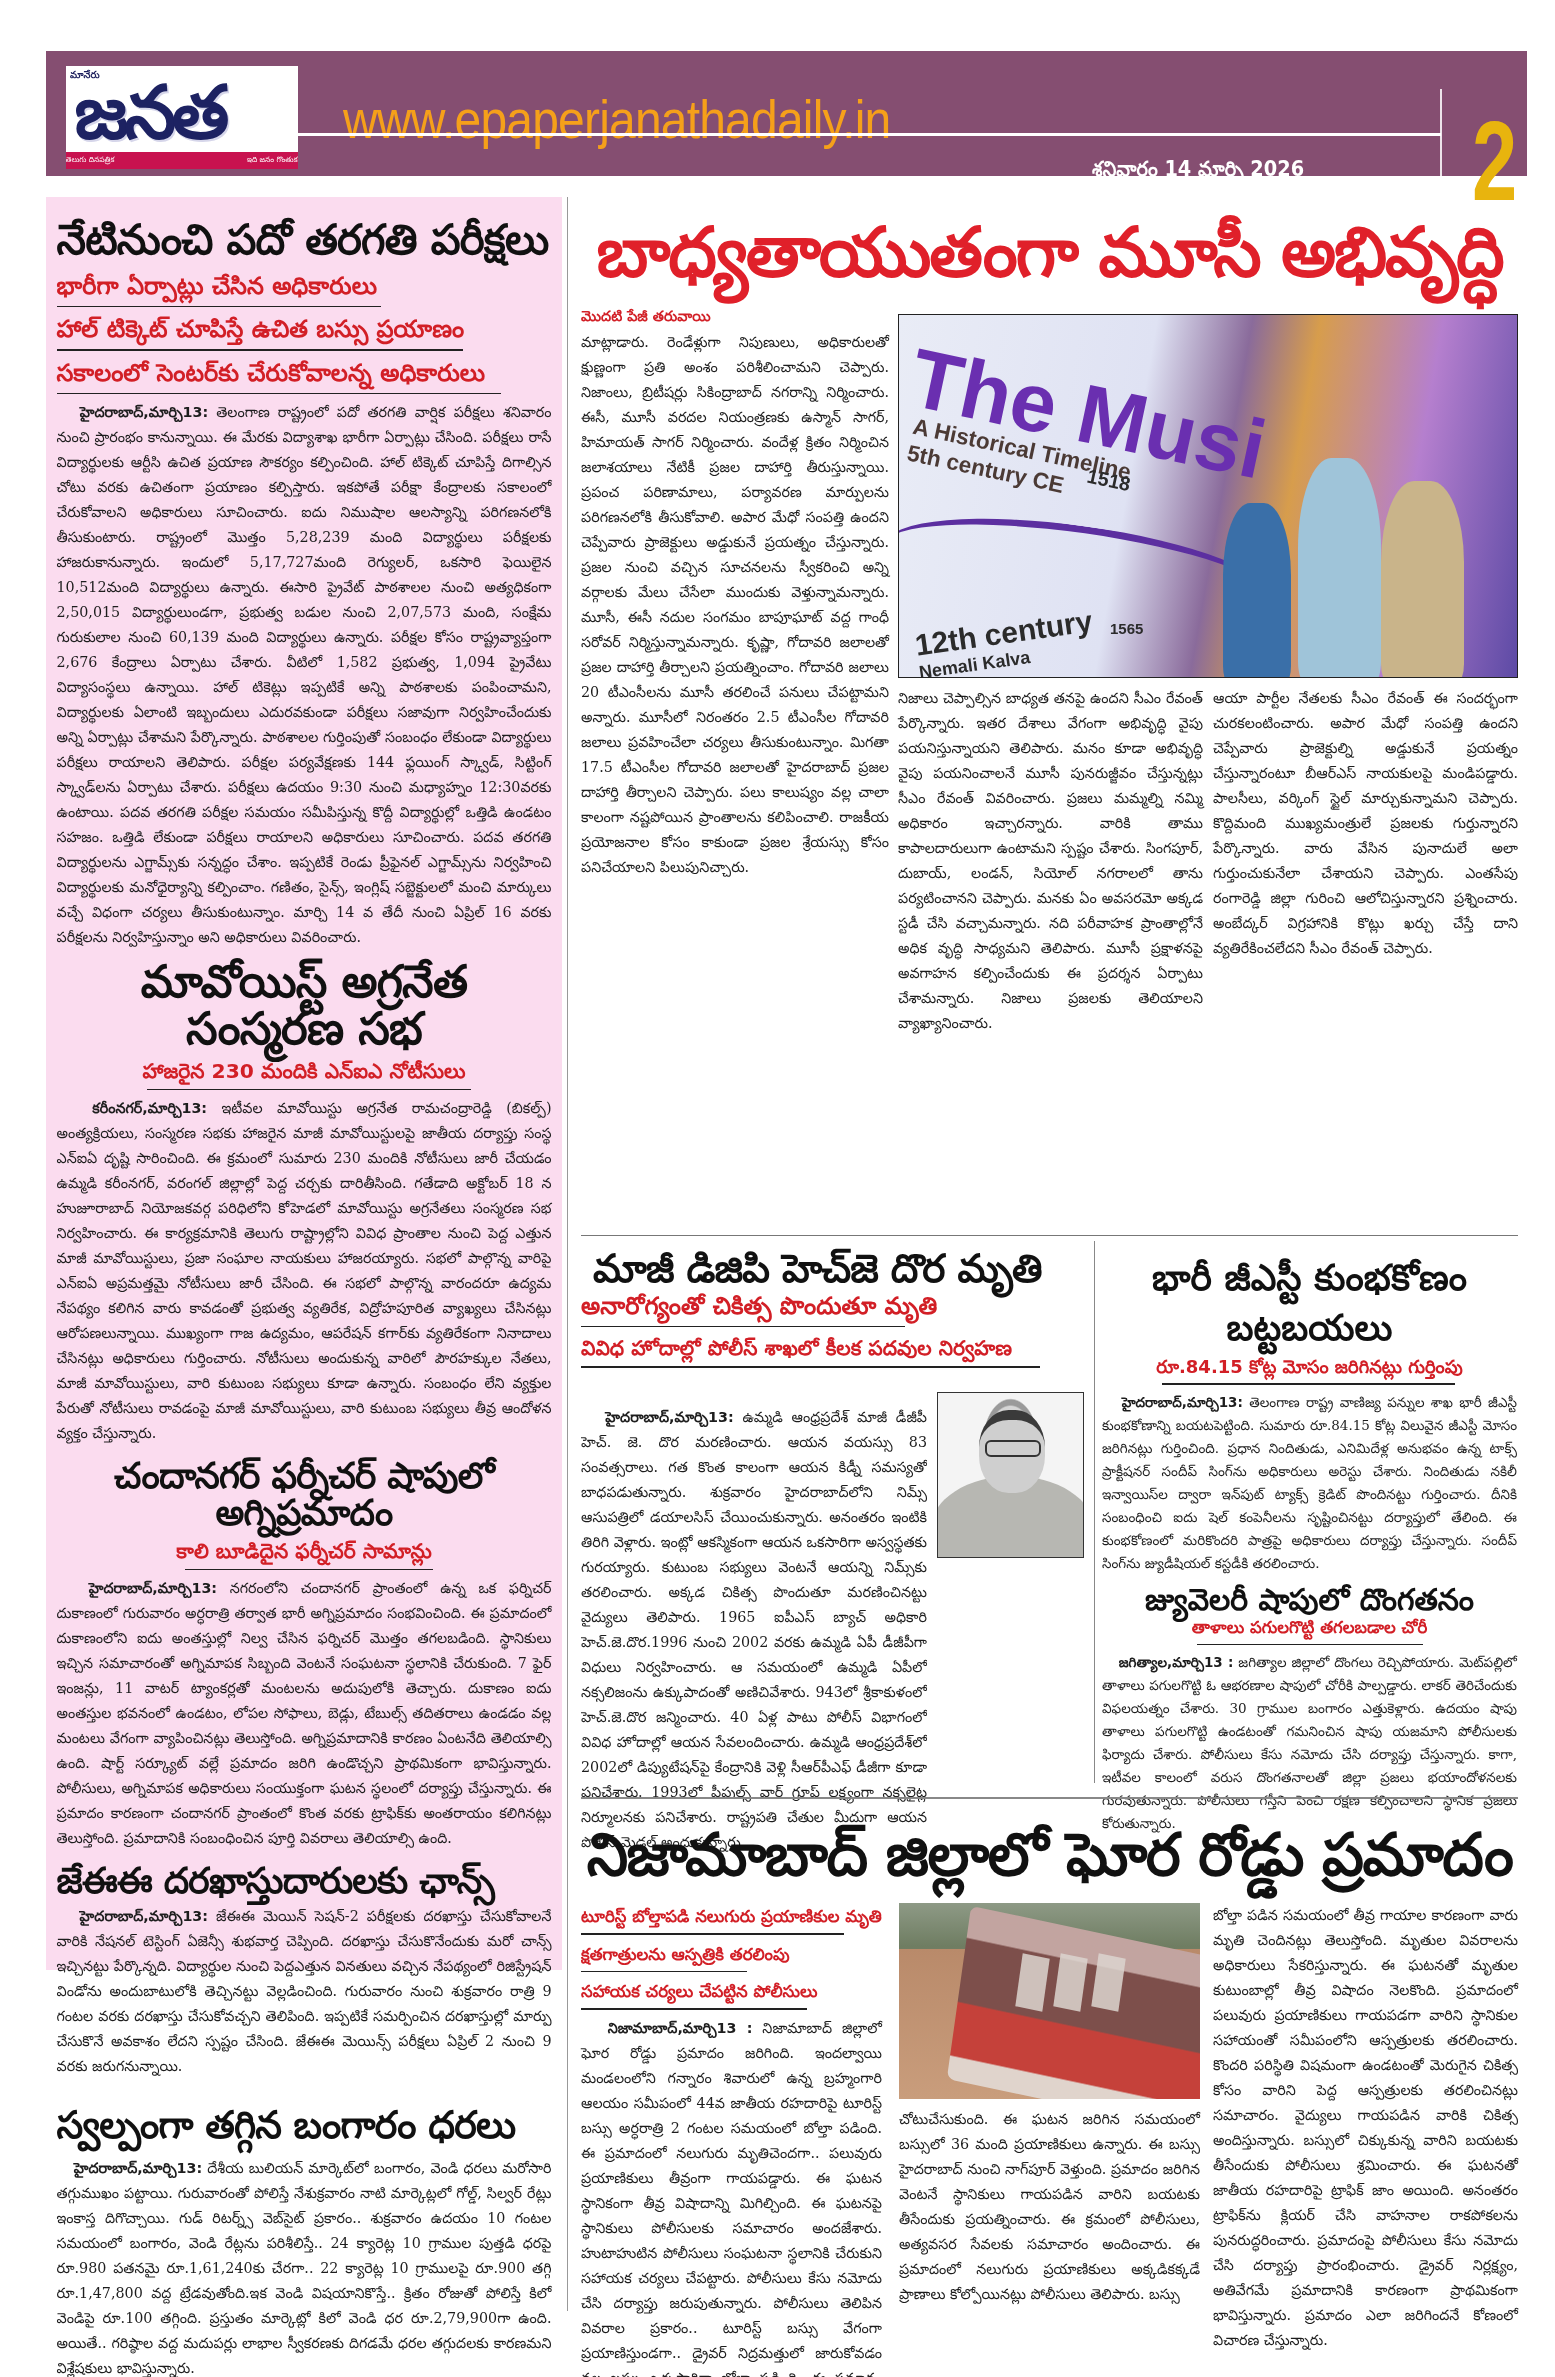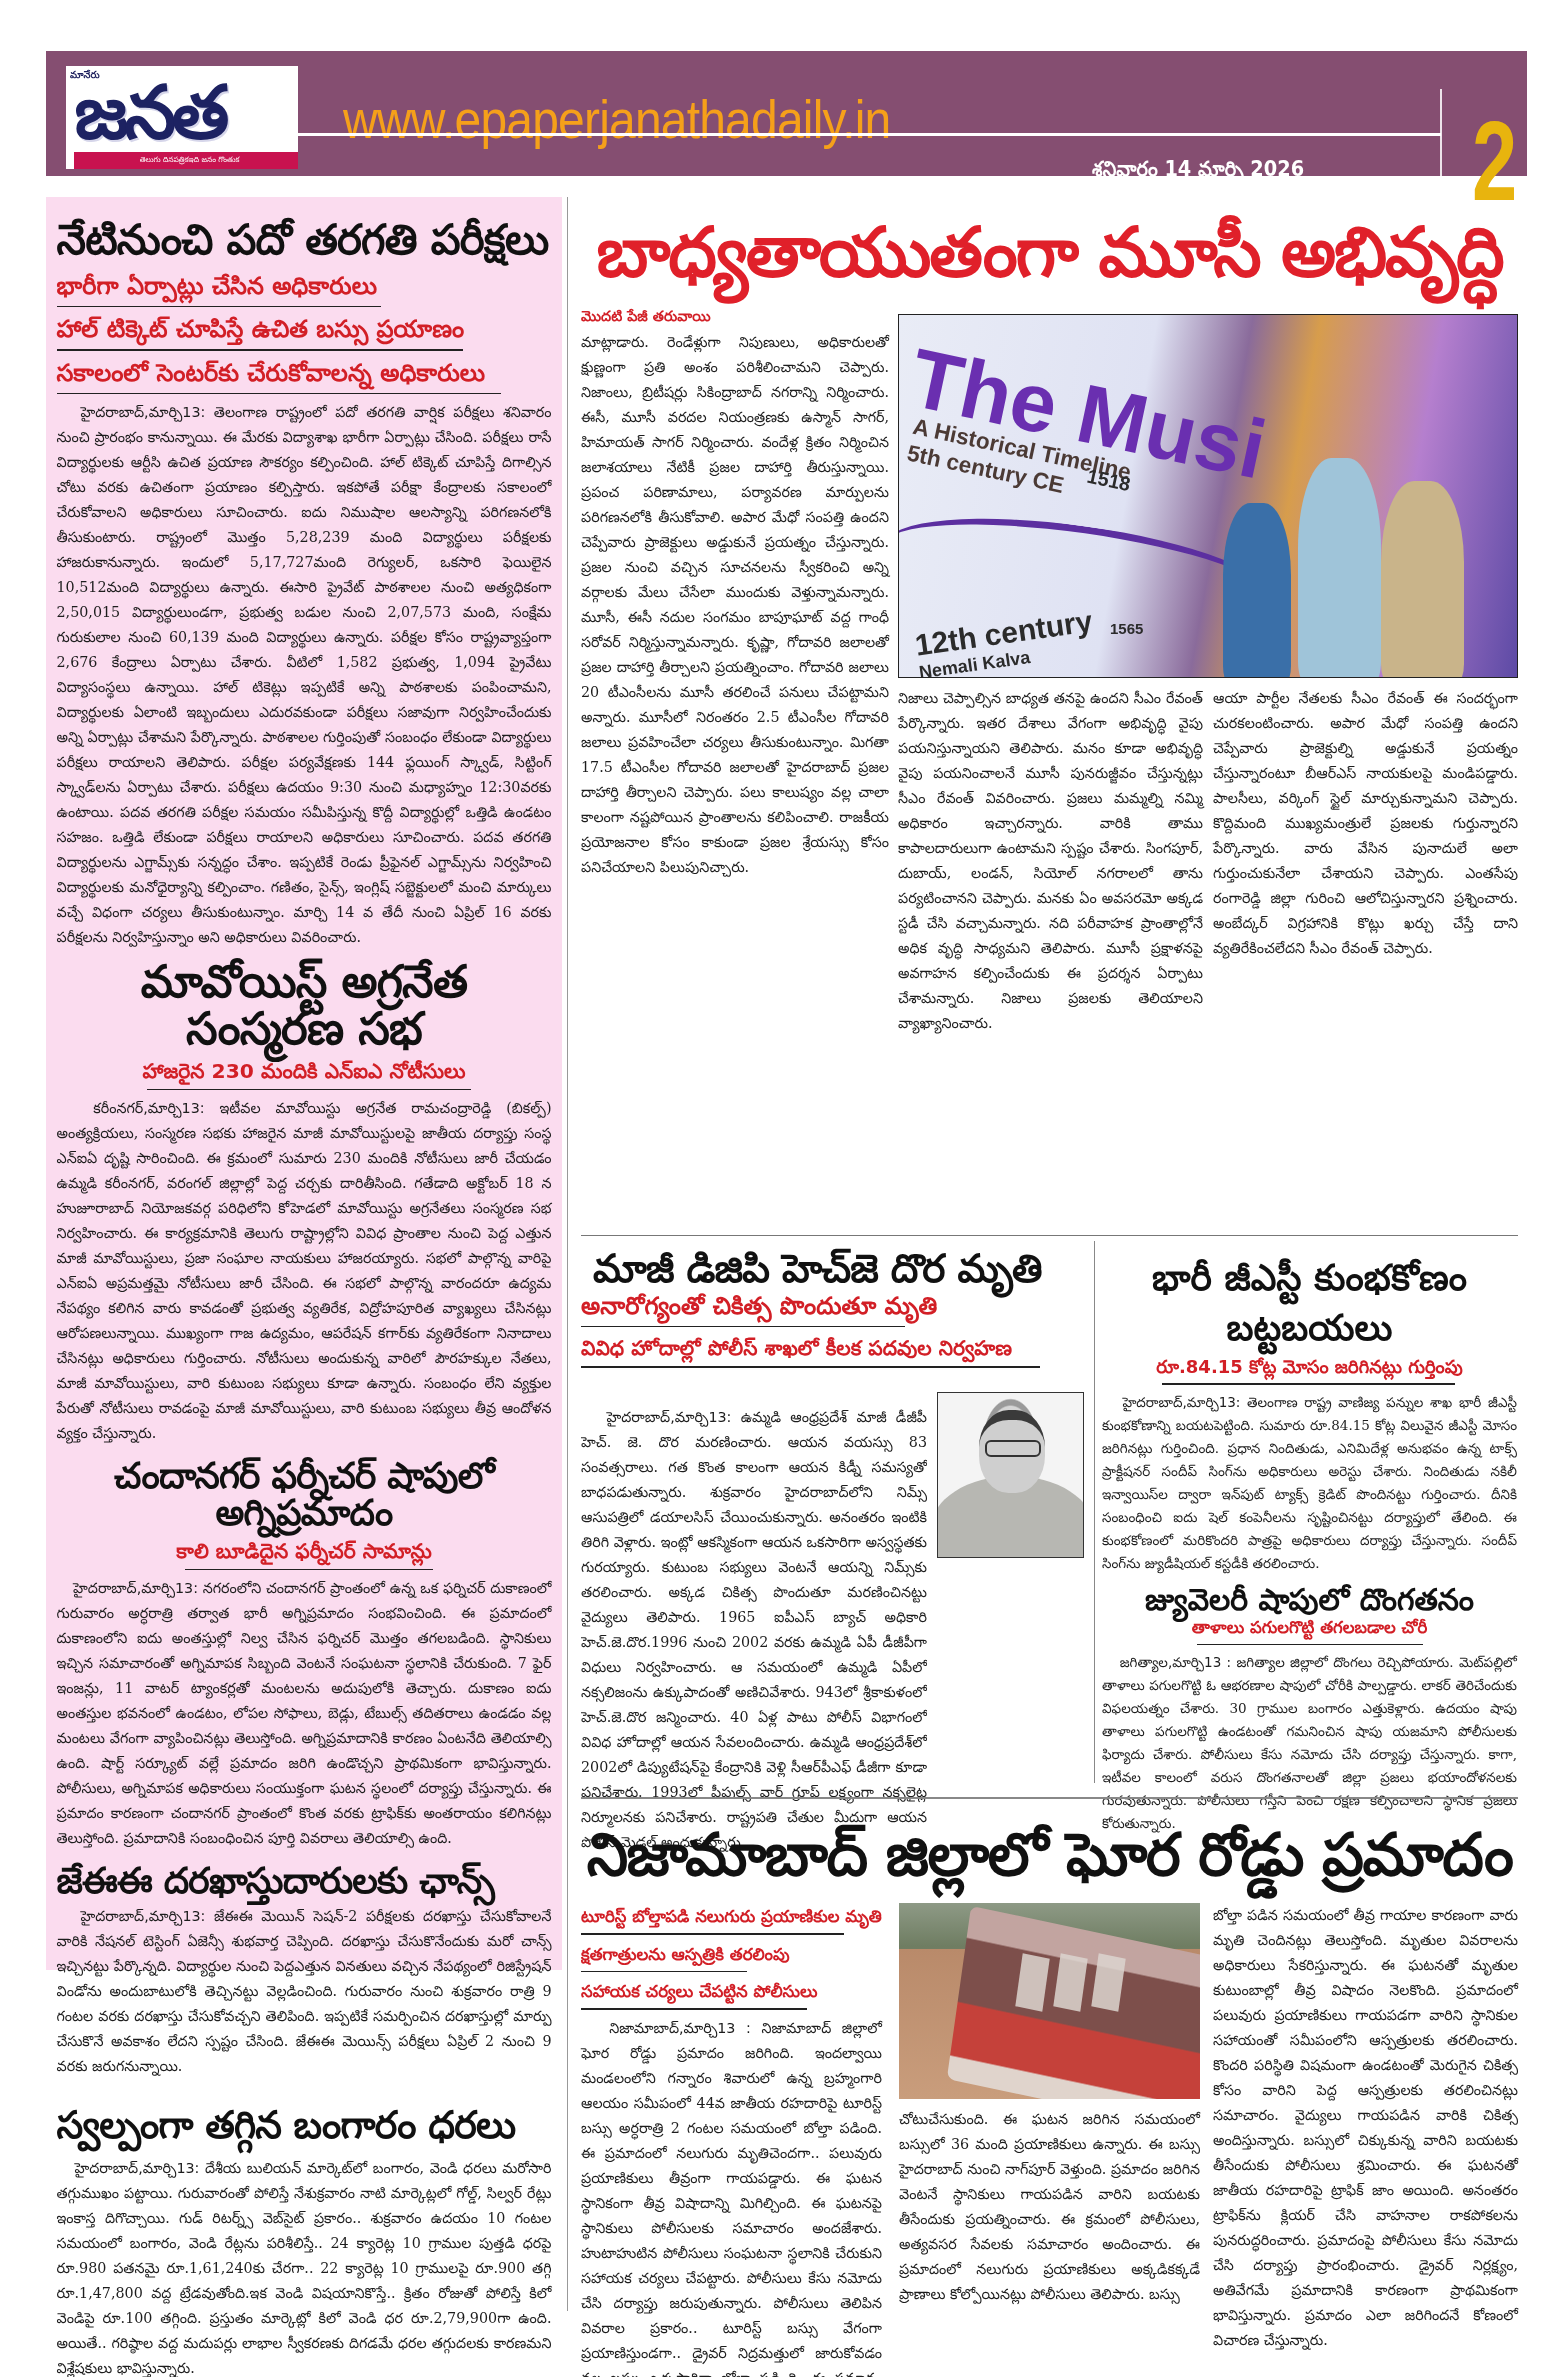--- a/index.html
+++ b/index.html
@@ -15,22 +15,22 @@
     position: absolute; left: 19.6px; top: 15px; width: 232px; height: 103px;
     background: #ffffff; overflow: hidden;
   }
   .logo-small { position: absolute; left: 4.5px; top: 3px; font-size: 9.8px; font-weight: bold; color: #1c1f5c; }
   .logo-main {
     position: absolute; left: 9px; top: 4.5px; font-size: 74px; font-weight: bold;
     color: #1d2262; line-height: 83px; letter-spacing: -4.5px;
     text-shadow: 1.5px 1.5px 0 #d6d6ea;
   }
   .logo-strip {
-    position: absolute; left: 8px; bottom: 0; width: 100%; height: 16.6px; background: #c8124f;
-    display: flex; justify-content: center; align-items: center;
+    position: absolute; left: 0; bottom: 0; width: 100%; height: 16.6px; background: #c8124f;
+    display: flex; justify-content: space-between; align-items: center;
   }
   .logo-strip span { font-size: 7.5px; color: #fff; }
   .site-url {
     position: absolute; left: 297px; top: 38px; font-family: "Liberation Sans", sans-serif;
     font-size: 48px; color: #f5a01a; letter-spacing: -0.8px; transform: scaleY(1.12); transform-origin: left top;
   }
   .mast-rule { position: absolute; left: 251px; top: 82px; width: 1144px; height: 3px; background: #ffffff; }
   .mast-vrule { position: absolute; left: 1394px; top: 38px; width: 1.5px; height: 143px; background: #ffffff; opacity: .85; }
   .mast-date {
     position: absolute; left: 1046px; top: 106px; font-size: 21px; font-weight: bold; color: #ffffff;
@@ -48,21 +48,21 @@
     padding: 21px 10.5px 0 10.5px;
   }
   .col-divider { position: absolute; left: 567px; top: 197px; width: 0.8px; height: 2114px; background: #999; }
 
   .headline-black { font-weight: bold; color: #111; line-height: 1.05; }
   .sub-red { color: #d21f26; font-weight: bold; }
   .rule { height: 1.5px; background: #222; margin: 3px 0 6px 0; }
   .body-text {
     font-family: "DejaVu Serif", serif; font-size: 14.3px; line-height: 25px; color: #1d1d1d; text-align: justify;
   }
-  .dateline { font-family: "DejaVu Sans", sans-serif; font-weight: normal; margin-left: 7px; }
+  .dateline { font-family: "DejaVu Sans", sans-serif; font-weight: bold; margin-left: 7px; }
   .center { text-align: center; }
 
   
   .h-exams { font-size: 42px; margin-bottom: 7.5px; letter-spacing: -0.8px; }
   .sub-exams { font-size: 24px; line-height: 33px; }
   .h-maoist { font-size: 45px; margin: 7.5px 0 4.5px; letter-spacing: -0.8px; text-align: center; }
   .sub-mid { font-size: 20.3px; line-height: 29px; }
   .h-mid { font-size: 36px; margin: 10.5px 0 4.5px; letter-spacing: -0.8px; }
   .h-gold { font-size: 38px; margin: 27px 0 10.5px; letter-spacing: -0.8px; }
 

